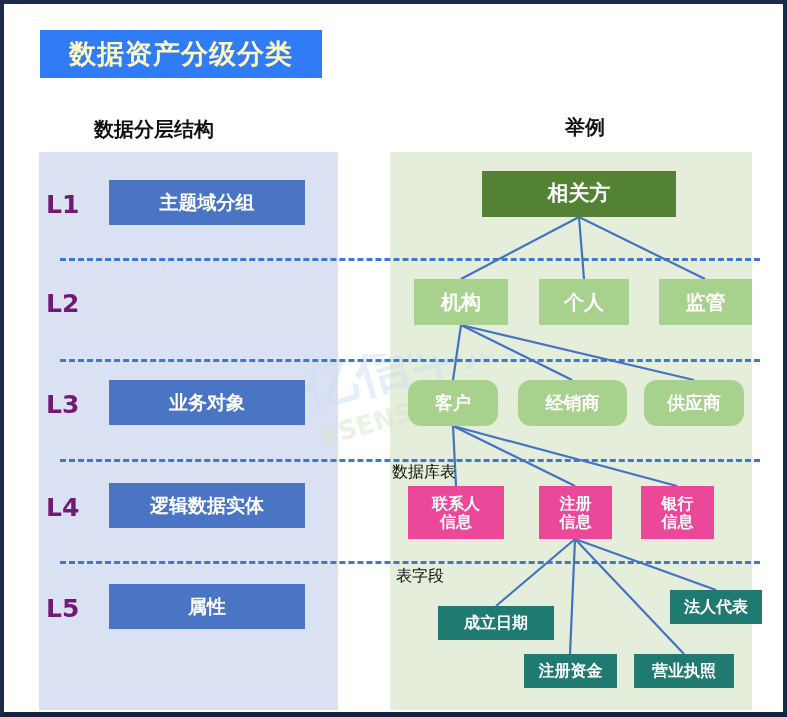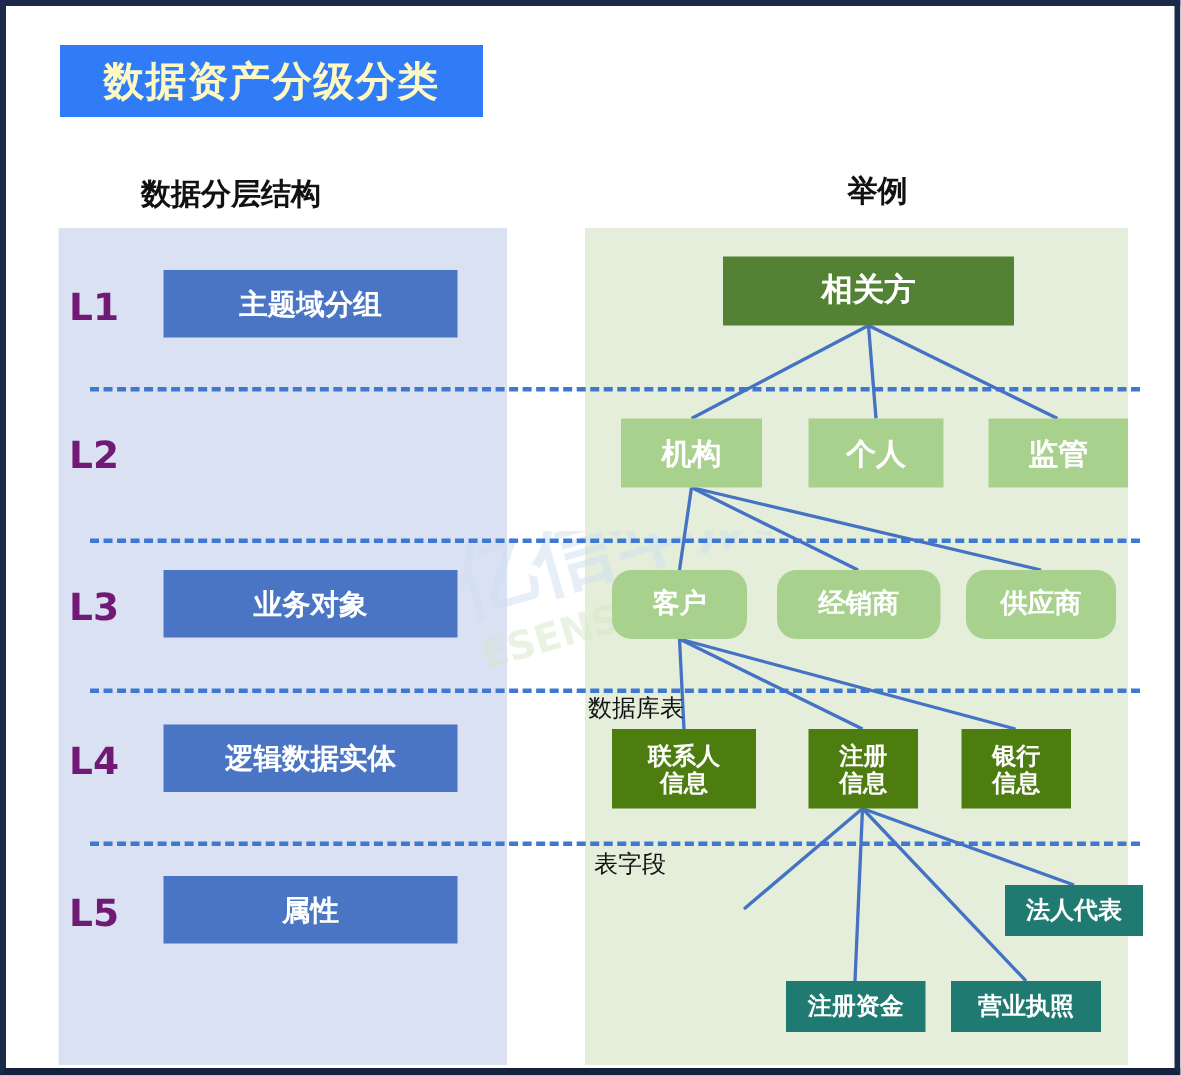--- a/index.html
+++ b/index.html
@@ -55,21 +55,21 @@
   
   .node{
     position:absolute;box-sizing:border-box;
     color:#ffffff;font-weight:bold;
     display:flex;align-items:center;justify-content:center;
     text-align:center;line-height:1.12;
   }
   .n-root{background:#548235;font-size:21px;}
   .n-l2{background:#a9d18e;font-size:20px;}
   .n-l3{background:#a9d18e;font-size:18px;border-radius:13px;}
-  .n-l4{background:#4d7c0f;font-size:16px;}
+  .n-l4{background:#ec4899;font-size:16px;}
   .n-l5{background:#1f7a72;font-size:16px;}
 
   .side-note{
     position:absolute;font-size:16px;color:#111111;white-space:nowrap;
   }
 
   #edges{position:absolute;left:0;top:0;width:787px;height:717px;
          pointer-events:none;}
 
   #watermark{
@@ -158,17 +158,18 @@
     <span>注册</span>
     <span>信息</span>
   </div>
   <div class="node n-l4" style="left:637px;top:482px;width:73px;height:53px;flex-direction:column;">
     <span>银行</span>
     <span>信息</span>
   </div>
 
   <div class="side-note" style="left:392px;top:562px;">表字段</div>
 
+  <div class="node n-l5" style="left:434px;top:602px;width:116px;height:34px;">成立日期</div>
   <div class="node n-l5" style="left:666px;top:586px;width:92px;height:34px;">法人代表</div>
   <div class="node n-l5" style="left:520px;top:650px;width:93px;height:34px;">注册资金</div>
   <div class="node n-l5" style="left:630px;top:650px;width:100px;height:34px;">营业执照</div>
 
 </div>
 
 </body></html>

